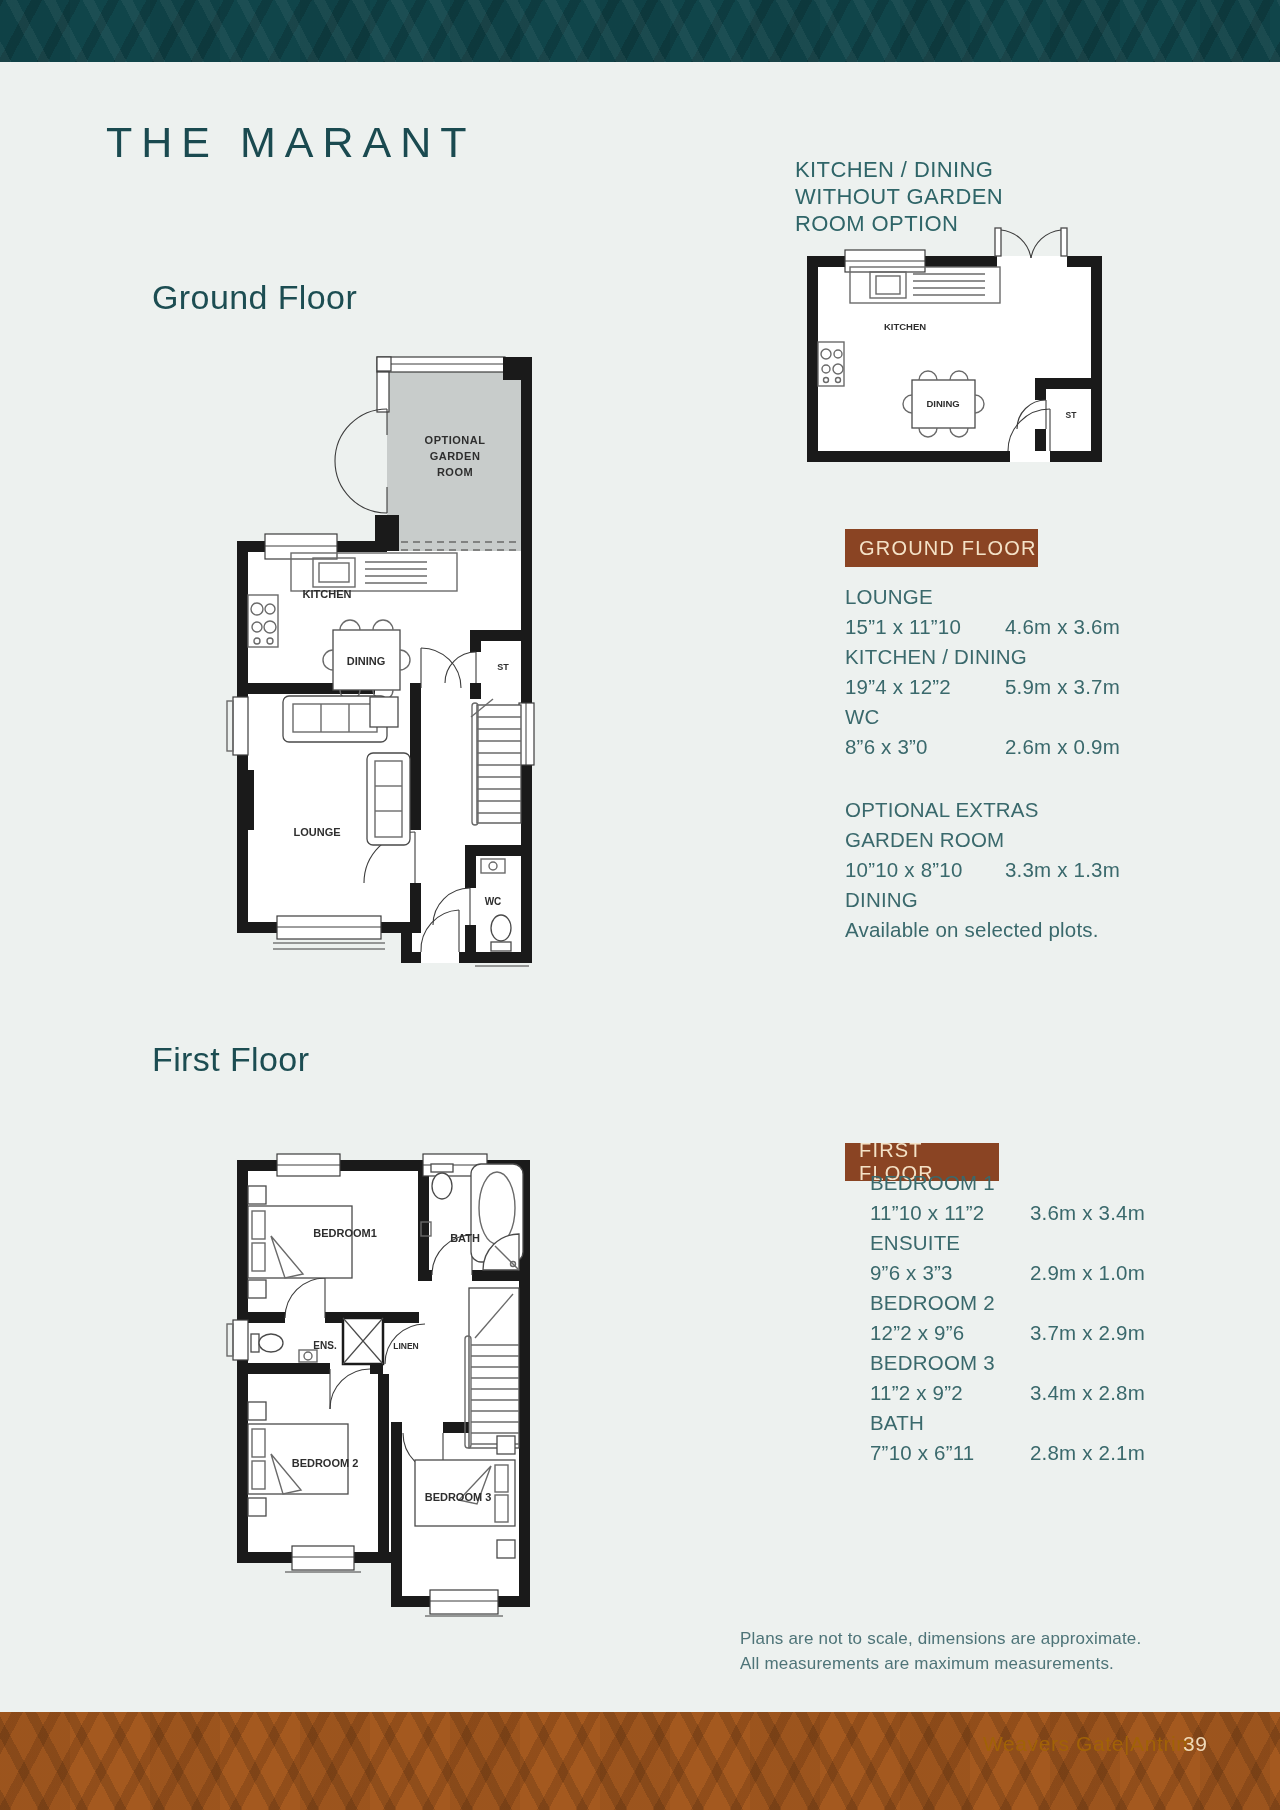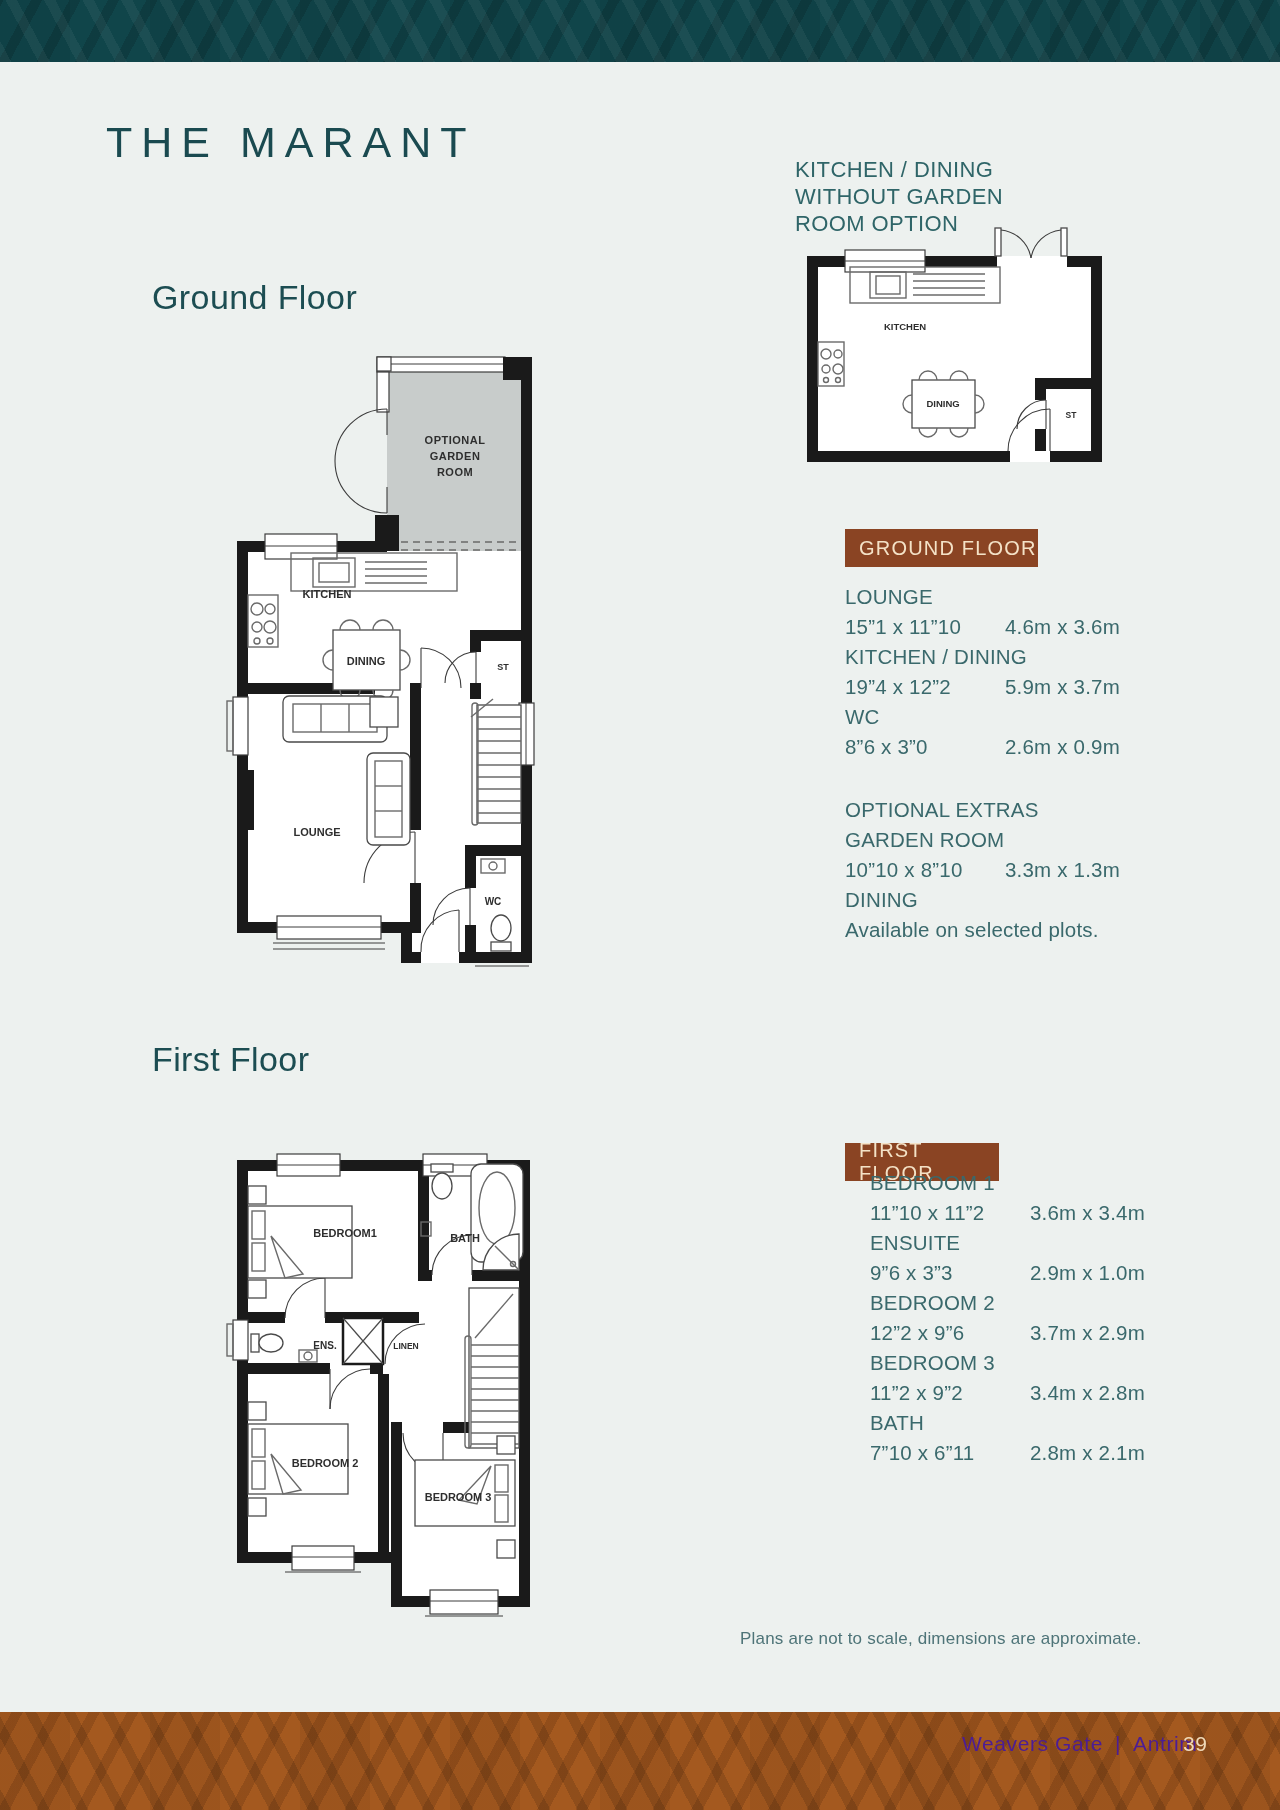--- a/index.html
+++ b/index.html
@@ -20,22 +20,22 @@
   }
   .footer-band{
     left:0;top:1712px;width:1280px;height:98px;
     background-color:#A4591F;
     background-image:
       repeating-linear-gradient(62deg, rgba(0,0,0,0.13) 0 10px, transparent 10px 34px),
       repeating-linear-gradient(-62deg, rgba(60,25,5,0.18) 0 10px, transparent 10px 34px),
       repeating-linear-gradient(90deg, rgba(0,0,0,0.05) 0 70px, transparent 70px 150px);
   }
   .footer-text{
-    left:962px;top:1732px;color:#4c1d95;font-size:21px;letter-spacing:0.6px;
-    display:flex;gap:12px;align-items:center;
+    left:983px;top:1732px;color:#a16207;font-size:21px;letter-spacing:0.6px;
+    display:flex;align-items:center;
   }
   .footer-page{left:1183px;top:1732px;color:#EFD9B8;font-size:21px;letter-spacing:0.6px;}
 
   .page-title{
     left:106px;top:118px;font-size:43px;letter-spacing:9px;color:#1A4A50;font-weight:400;
   }
   .floor-heading{
     font-size:34px;color:#1C4D52;font-weight:500;letter-spacing:0.4px;
   }
   .variant-note{
@@ -456,20 +456,21 @@
   </div>
   <div class="line">BATH</div>
   <div class="line dims">
     <span class="imp">7”10 x 6”11</span>
     <span class="met">2.8m x 2.1m</span>
   </div>
 </div>
 
 <div class="abs disclaimer">
   <div>Plans are not to scale, dimensions are approximate.</div>
+  <div>All measurements are maximum measurements.</div>
 </div>
 
 <div class="abs footer-band"></div>
 <div class="abs footer-text">
   <span>Weavers Gate</span>
   <span>|</span>
   <span>Antrim</span>
 </div>
 <div class="abs footer-page">39</div>
 

